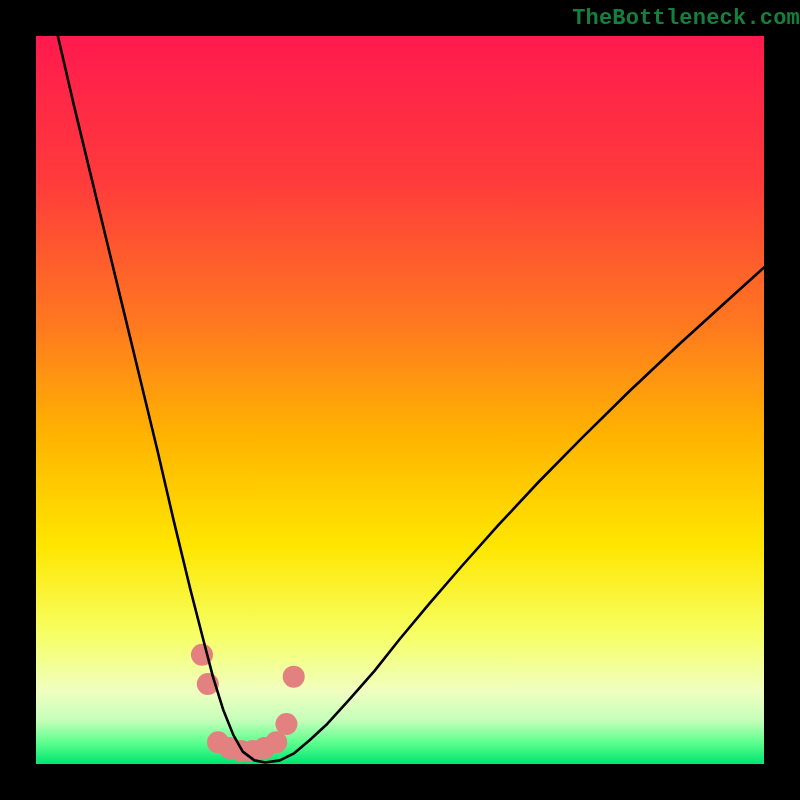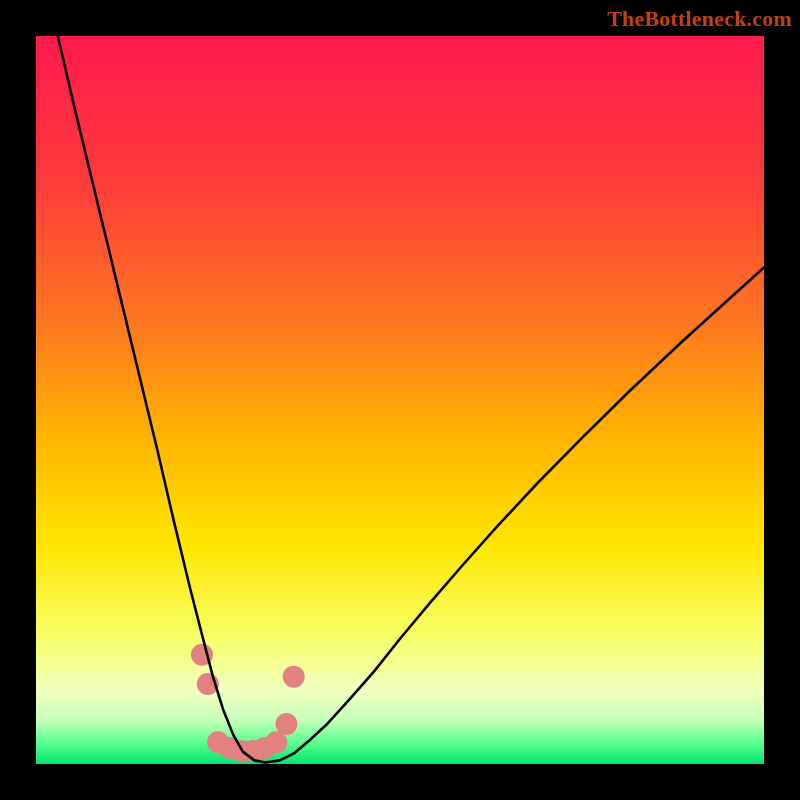--- a/index.html
+++ b/index.html
@@ -33,25 +33,25 @@
   svg.curve {
     position: absolute;
     left: 0; top: 0;
     width: 728px;
     height: 728px;
     overflow: visible;
   }
   .watermark {
     position: absolute;
     top: 6px;
-    right: 8px;
-    font-family: Liberation Serif, serif;
+    right: 0;
+    font-family: Liberation Mono, monospace;
     font-size: 22px;
     font-weight: 600;
-    color: #c2410c;
+    color: #15803d;
     letter-spacing: 0.2px;
   }
 </style>
 </head>
 <body>
 
 <div class="frame">
   <div class="plot-area">
     <svg class="gradient" viewBox="0 0 728 728" preserveAspectRatio="none">
       <defs>

